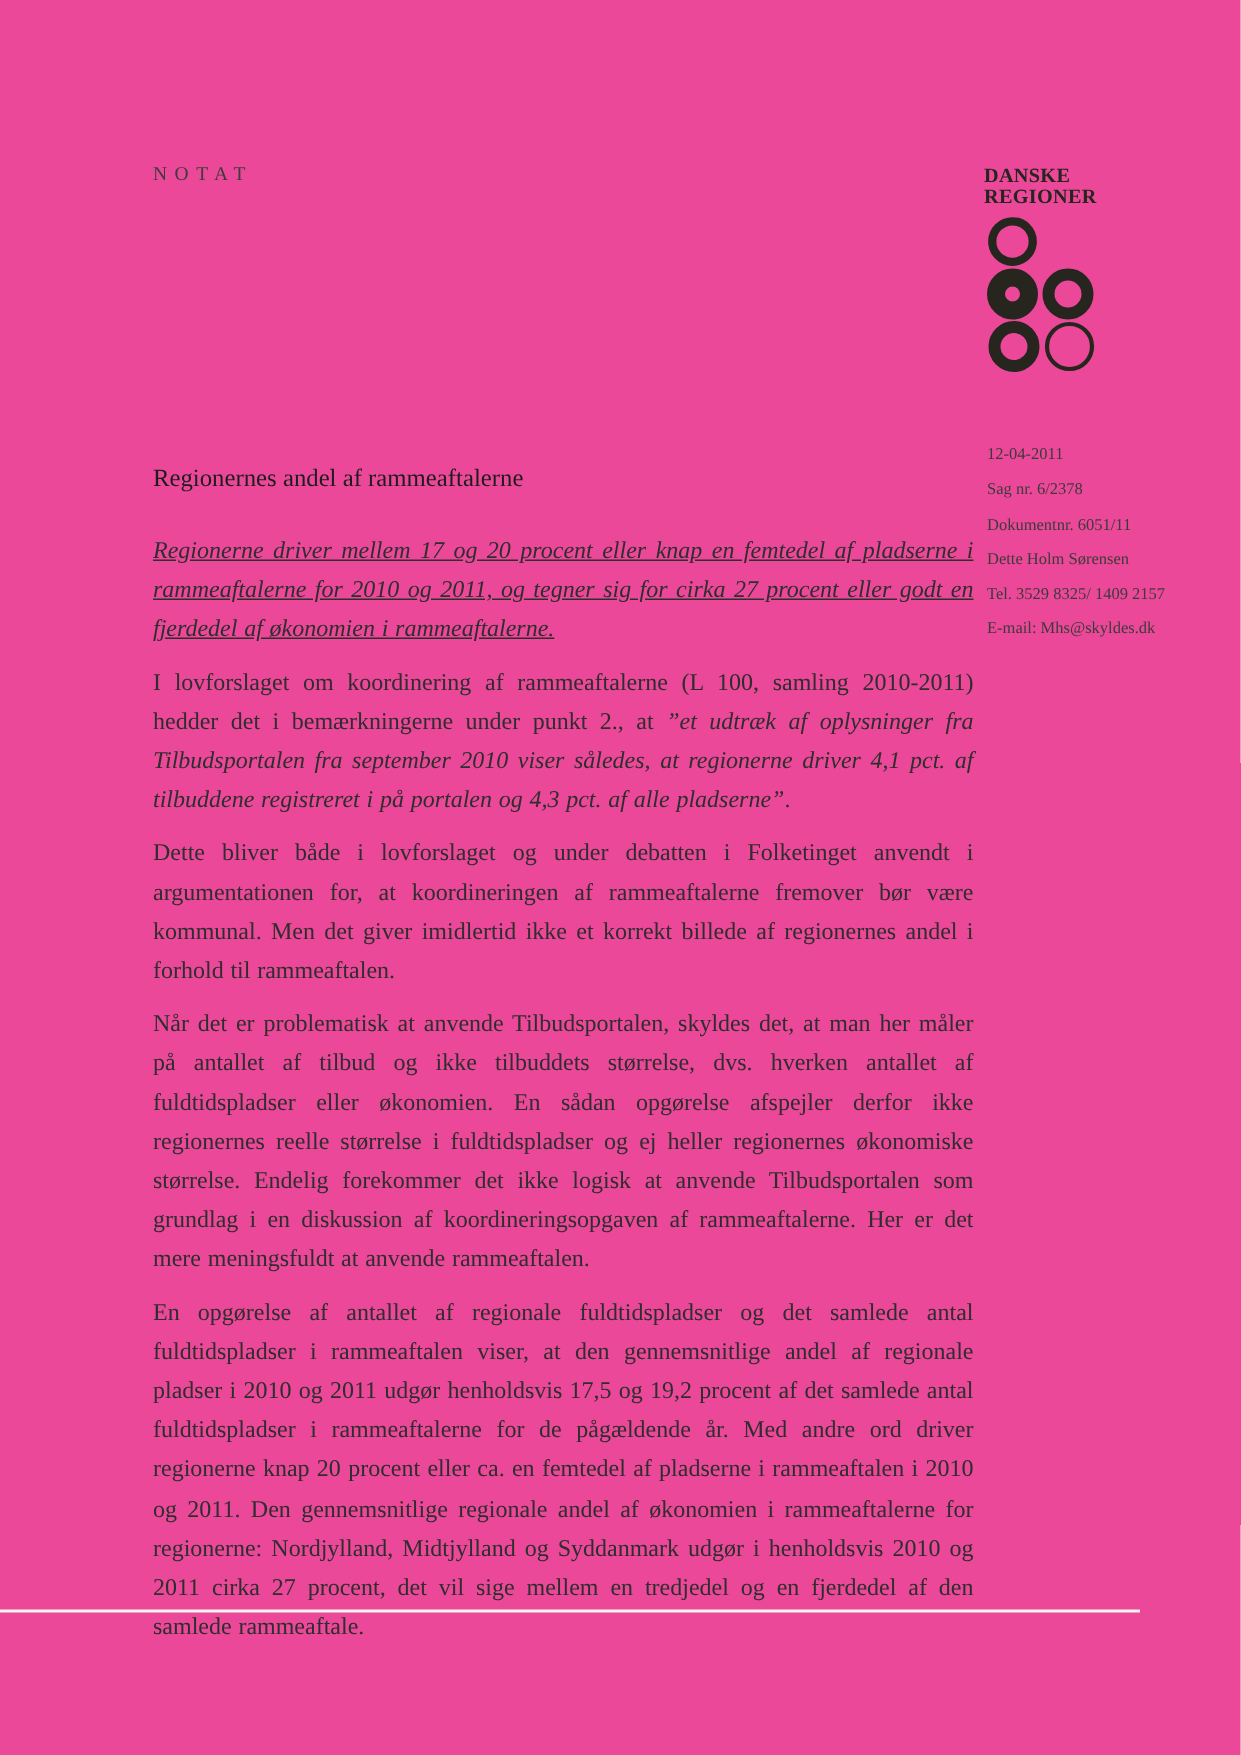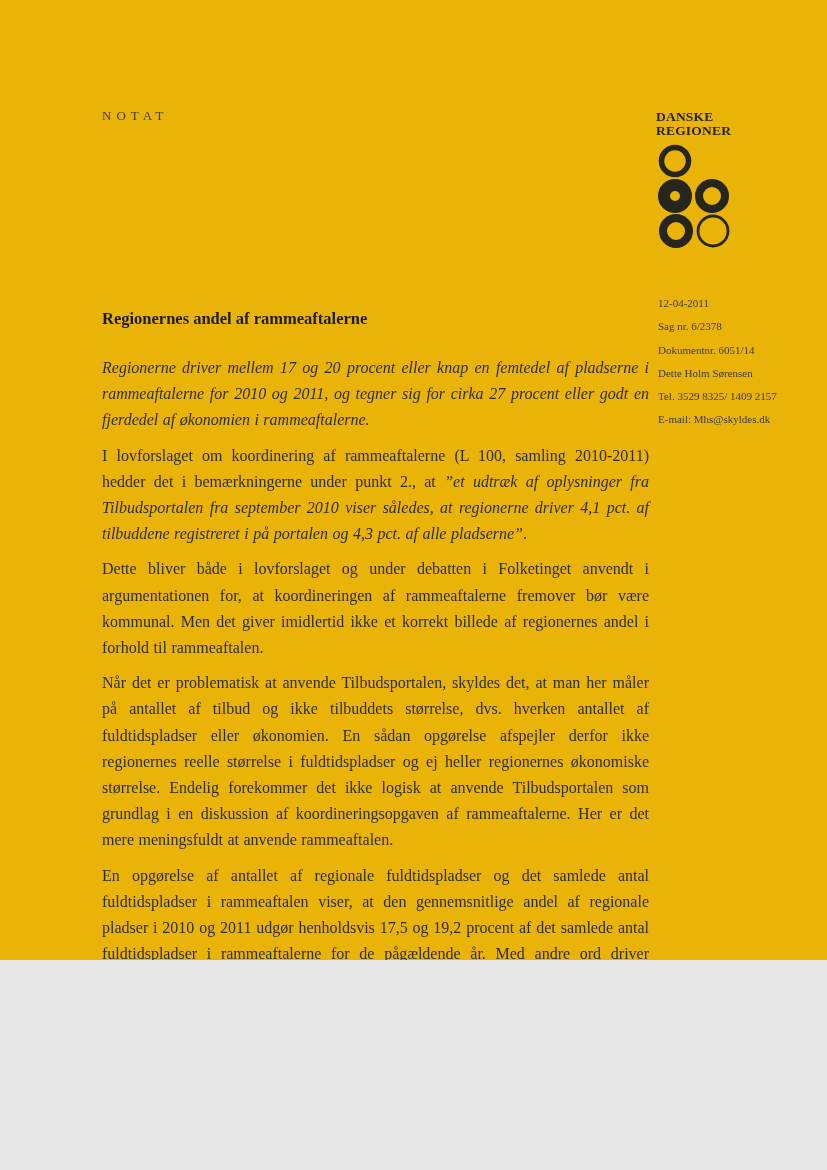--- a/index.html
+++ b/index.html
@@ -3,22 +3,22 @@
 <meta charset="utf-8">
 <style>
   html, body {
     margin: 0;
     padding: 0;
     background: #e8e8e8;
   }
   .page {
     position: relative;
     width: 827px;
-    height: 960px;
-    background: #eab308;
+    height: 1170px;
+    background: #ec4899;
     overflow: hidden;
     font-family: "Liberation Serif", "DejaVu Serif", serif;
     color: #2e2e2e;
   }
   .notat-label {
     position: absolute;
     left: 102px;
     top: 108px;
     font-size: 13px;
     letter-spacing: 5px;
@@ -57,35 +57,36 @@
     white-space: nowrap;
   }
   .doc {
     position: absolute;
     left: 102px;
     top: 306px;
     width: 547px;
   }
   .doc-title {
     font-size: 16.5px;
-    font-weight: 700;
+    font-weight: 400;
     color: #1d1d1d;
     margin: 0 0 23px 0;
     line-height: 26px;
   }
   .doc p {
     font-size: 16px;
     line-height: 26.2px;
     margin: 0 0 9px 0;
     text-align: justify;
     text-align-last: left;
     word-spacing: 0.5px;
   }
   .doc p.lead {
     font-style: italic;
+    text-decoration: underline;
   }
   .quote-italic {
     font-style: italic;
   }
   .scan-artifact {
     position: absolute;
     left: 0;
     top: 1073px;
     width: 760px;
     height: 2px;
@@ -114,21 +115,21 @@
 
       <circle cx="20" cy="87" r="13" fill="none" stroke="#26261f" stroke-width="8"></circle>
 
       <circle cx="57" cy="87" r="15" fill="none" stroke="#26261f" stroke-width="2.8"></circle>
     </svg>
   </div>
 
   <div class="meta-block">
     <span class="meta-row">12-04-2011</span>
     <span class="meta-row">Sag nr. 6/2378</span>
-    <span class="meta-row">Dokumentnr. 6051/14</span>
+    <span class="meta-row">Dokumentnr. 6051/11</span>
     <span class="meta-row">Dette Holm Sørensen</span>
     <span class="meta-row">Tel. 3529 8325/ 1409 2157</span>
     <span class="meta-row">E-mail: Mhs@skyldes.dk</span>
   </div>
 
   <div class="doc">
     <h1 class="doc-title">Regionernes andel af rammeaftalerne</h1>
 
     <p class="lead">Regionerne driver mellem 17 og 20 procent eller knap en femtedel af pladserne i rammeaftalerne for 2010 og 2011, og tegner sig for cirka 27 procent eller godt en fjerdedel af økonomien i rammeaftalerne.</p>
 

